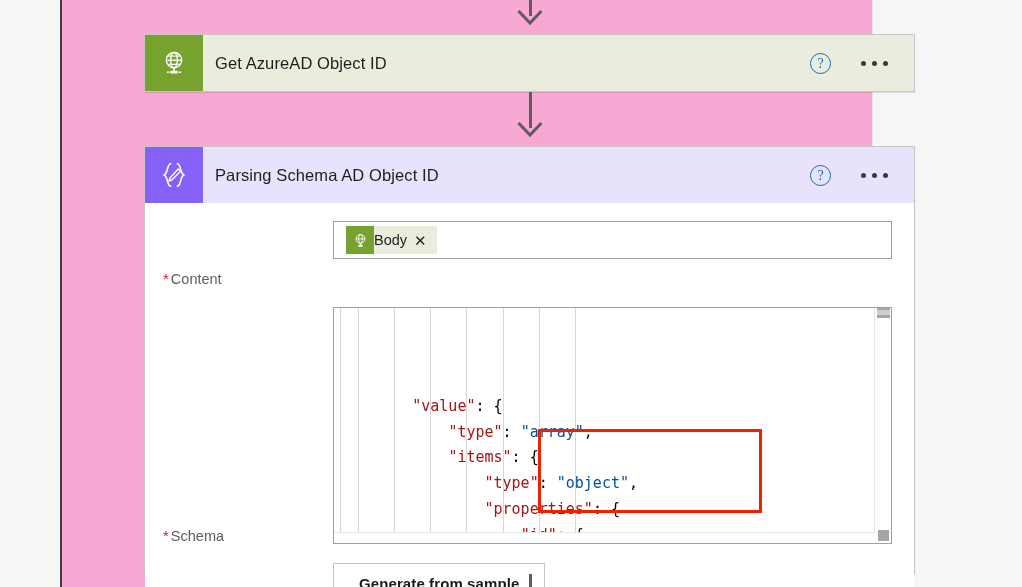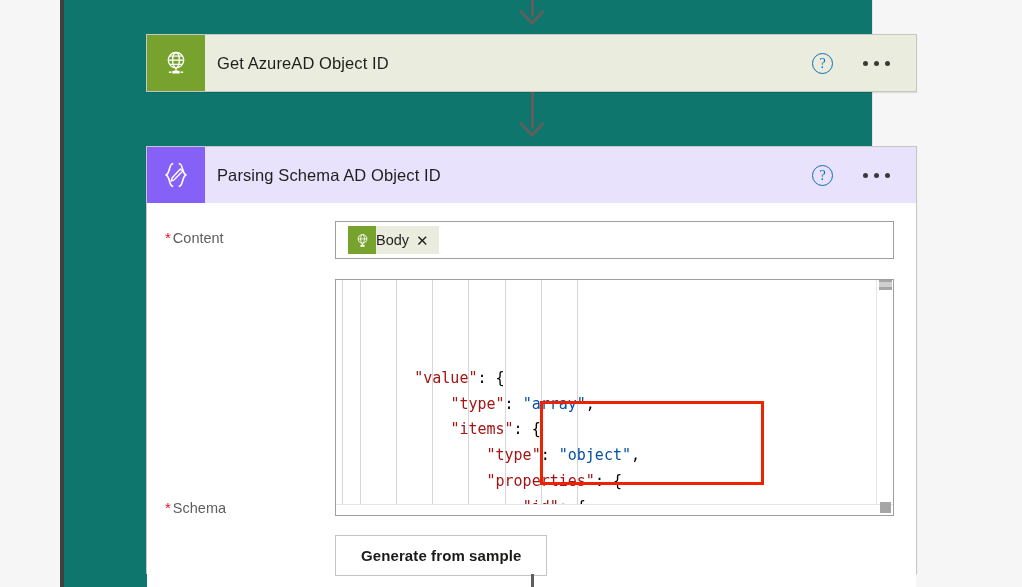--- a/index.html
+++ b/index.html
@@ -15,22 +15,22 @@
     position: relative;
   }
 
   
   #canvas {
     position: absolute;
     left: 60px;
     top: 0;
     width: 813px;
     height: 587px;
-    background: #0f766e;
-    border-left: 4px solid #404040;
+    background: #f9a8d4;
+    border-left: 2px solid #404040;
     border-right: 1px solid #e3e3e3;
     box-sizing: border-box;
   }
   #left-gutter {
     position: absolute;
     left: 0; top: 0;
     width: 60px; height: 587px;
     background: #f6f6f6;
   }
   #right-gutter {
@@ -137,20 +137,21 @@
     align-items: flex-start;
     padding: 0 0 0 18px;
   }
   .field-label {
     width: 170px;
     flex: 0 0 170px;
     font-size: 14.5px;
     color: #605e5c;
     padding-top: 8px;
     white-space: nowrap;
+    margin-top: 41px;
   }
   .req-star {
     color: #e81123;
     font-size: 15px;
     margin-right: 2px;
   }
 
   
   .content-box {
     flex: 1;

